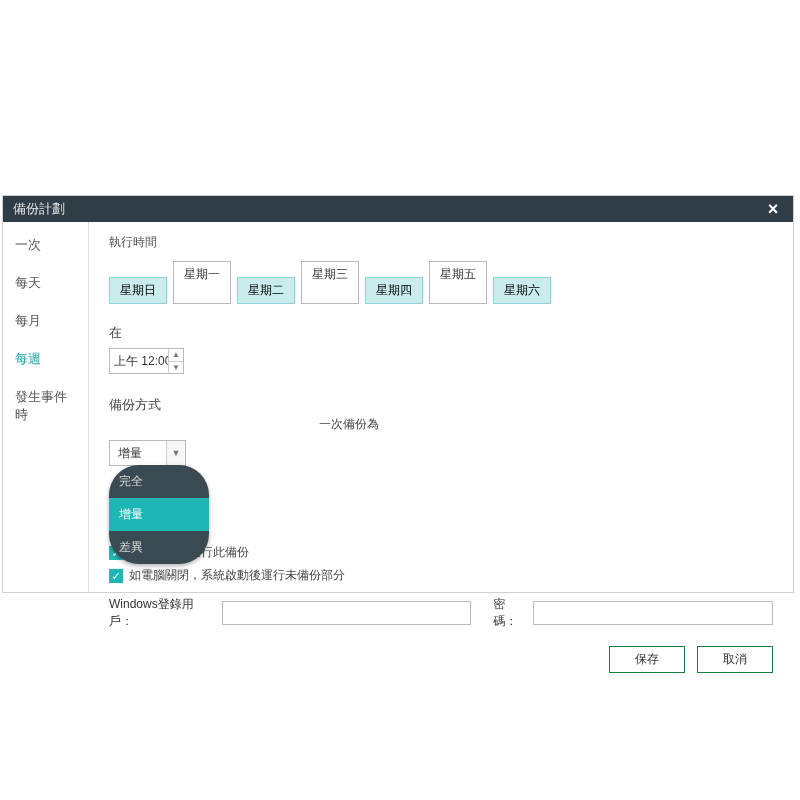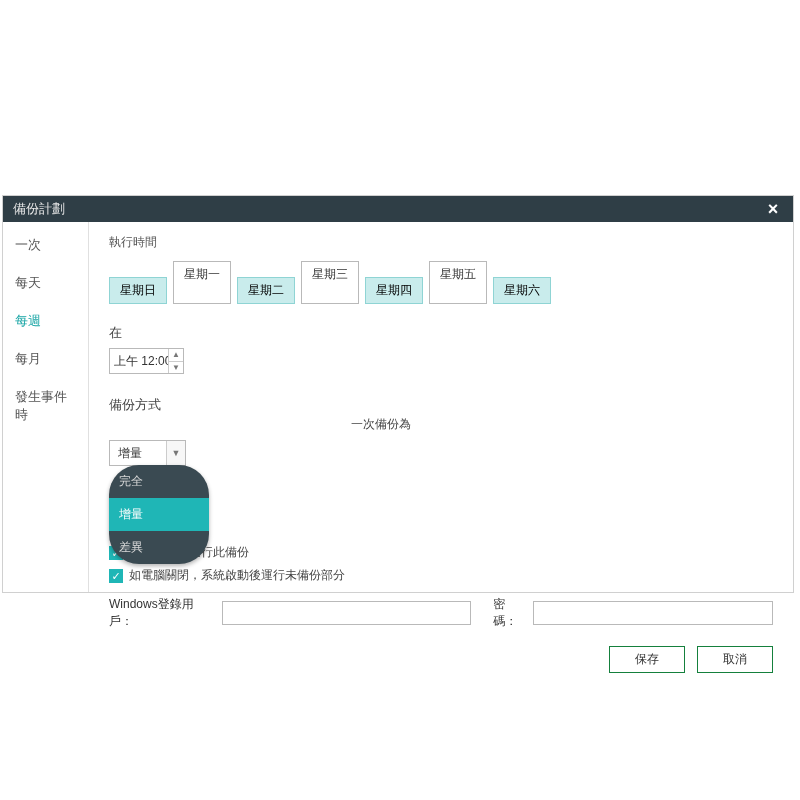--- a/index.html
+++ b/index.html
@@ -166,21 +166,20 @@
   .dropdown-item.hl {
     background: #1fb6b6;
     color: #ffffff;
   }
   .extra-text {
     position: absolute;
     left: 230px;
     top: 194px;
     font-size: 12px;
     color: #444;
-    margin-left: 32px;
   }
   .check-row {
     display: flex;
     align-items: center;
     margin: 6px 0;
     font-size: 12px;
     color: #444;
   }
   .chk {
     width: 14px;
@@ -231,22 +230,22 @@
 
 <div class="dialog">
   <div class="titlebar">
     <span>備份計劃</span>
     <span class="close-x">×</span>
   </div>
   <div class="body">
     <div class="sidebar">
       <div class="sidebar-item"><span>一次</span></div>
       <div class="sidebar-item"><span>每天</span></div>
+      <div class="sidebar-item"><span>每月</span></div>
       <div class="sidebar-item active"><span>每週</span></div>
-      <div class="sidebar-item"><span>每月</span></div>
       <div class="sidebar-item"><span>發生事件時</span></div>
     </div>
 
     <div class="main">
       <div class="section-label">執行時間</div>
 
       <div class="days-row">
         <div class="day-btn sel">星期日</div>
         <div class="day-btn">星期一</div>
         <div class="day-btn sel">星期二</div>

